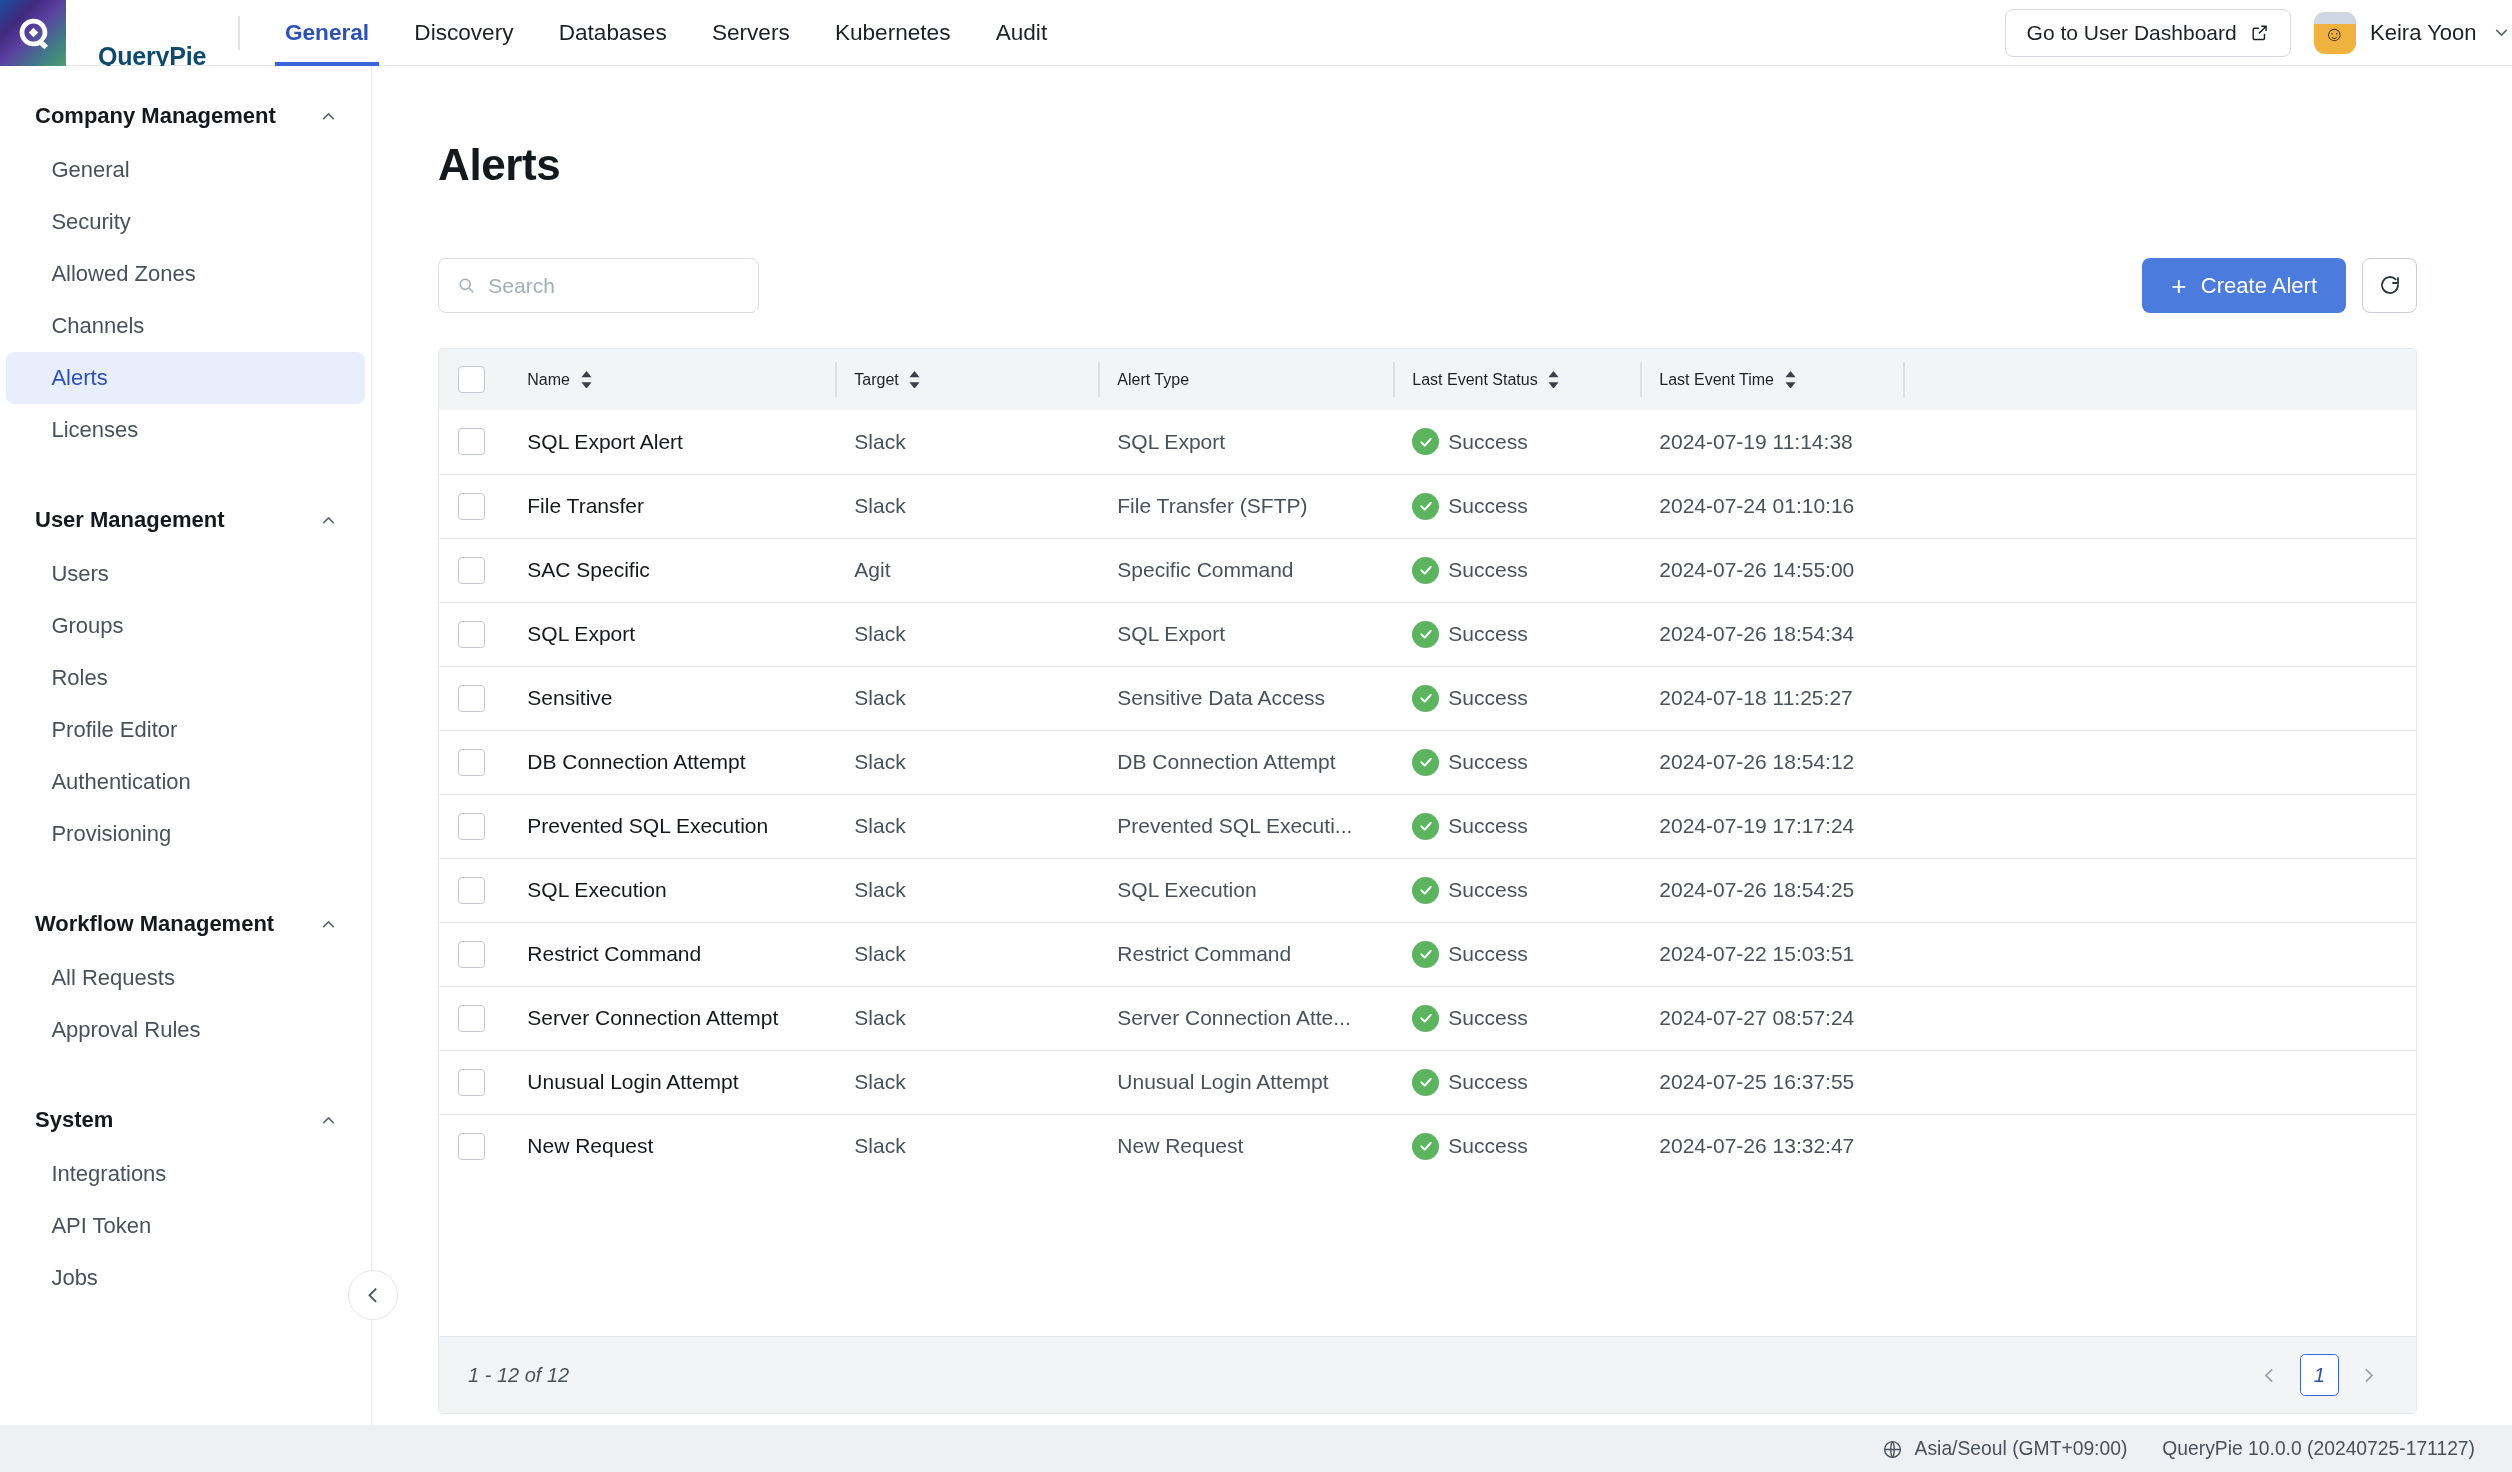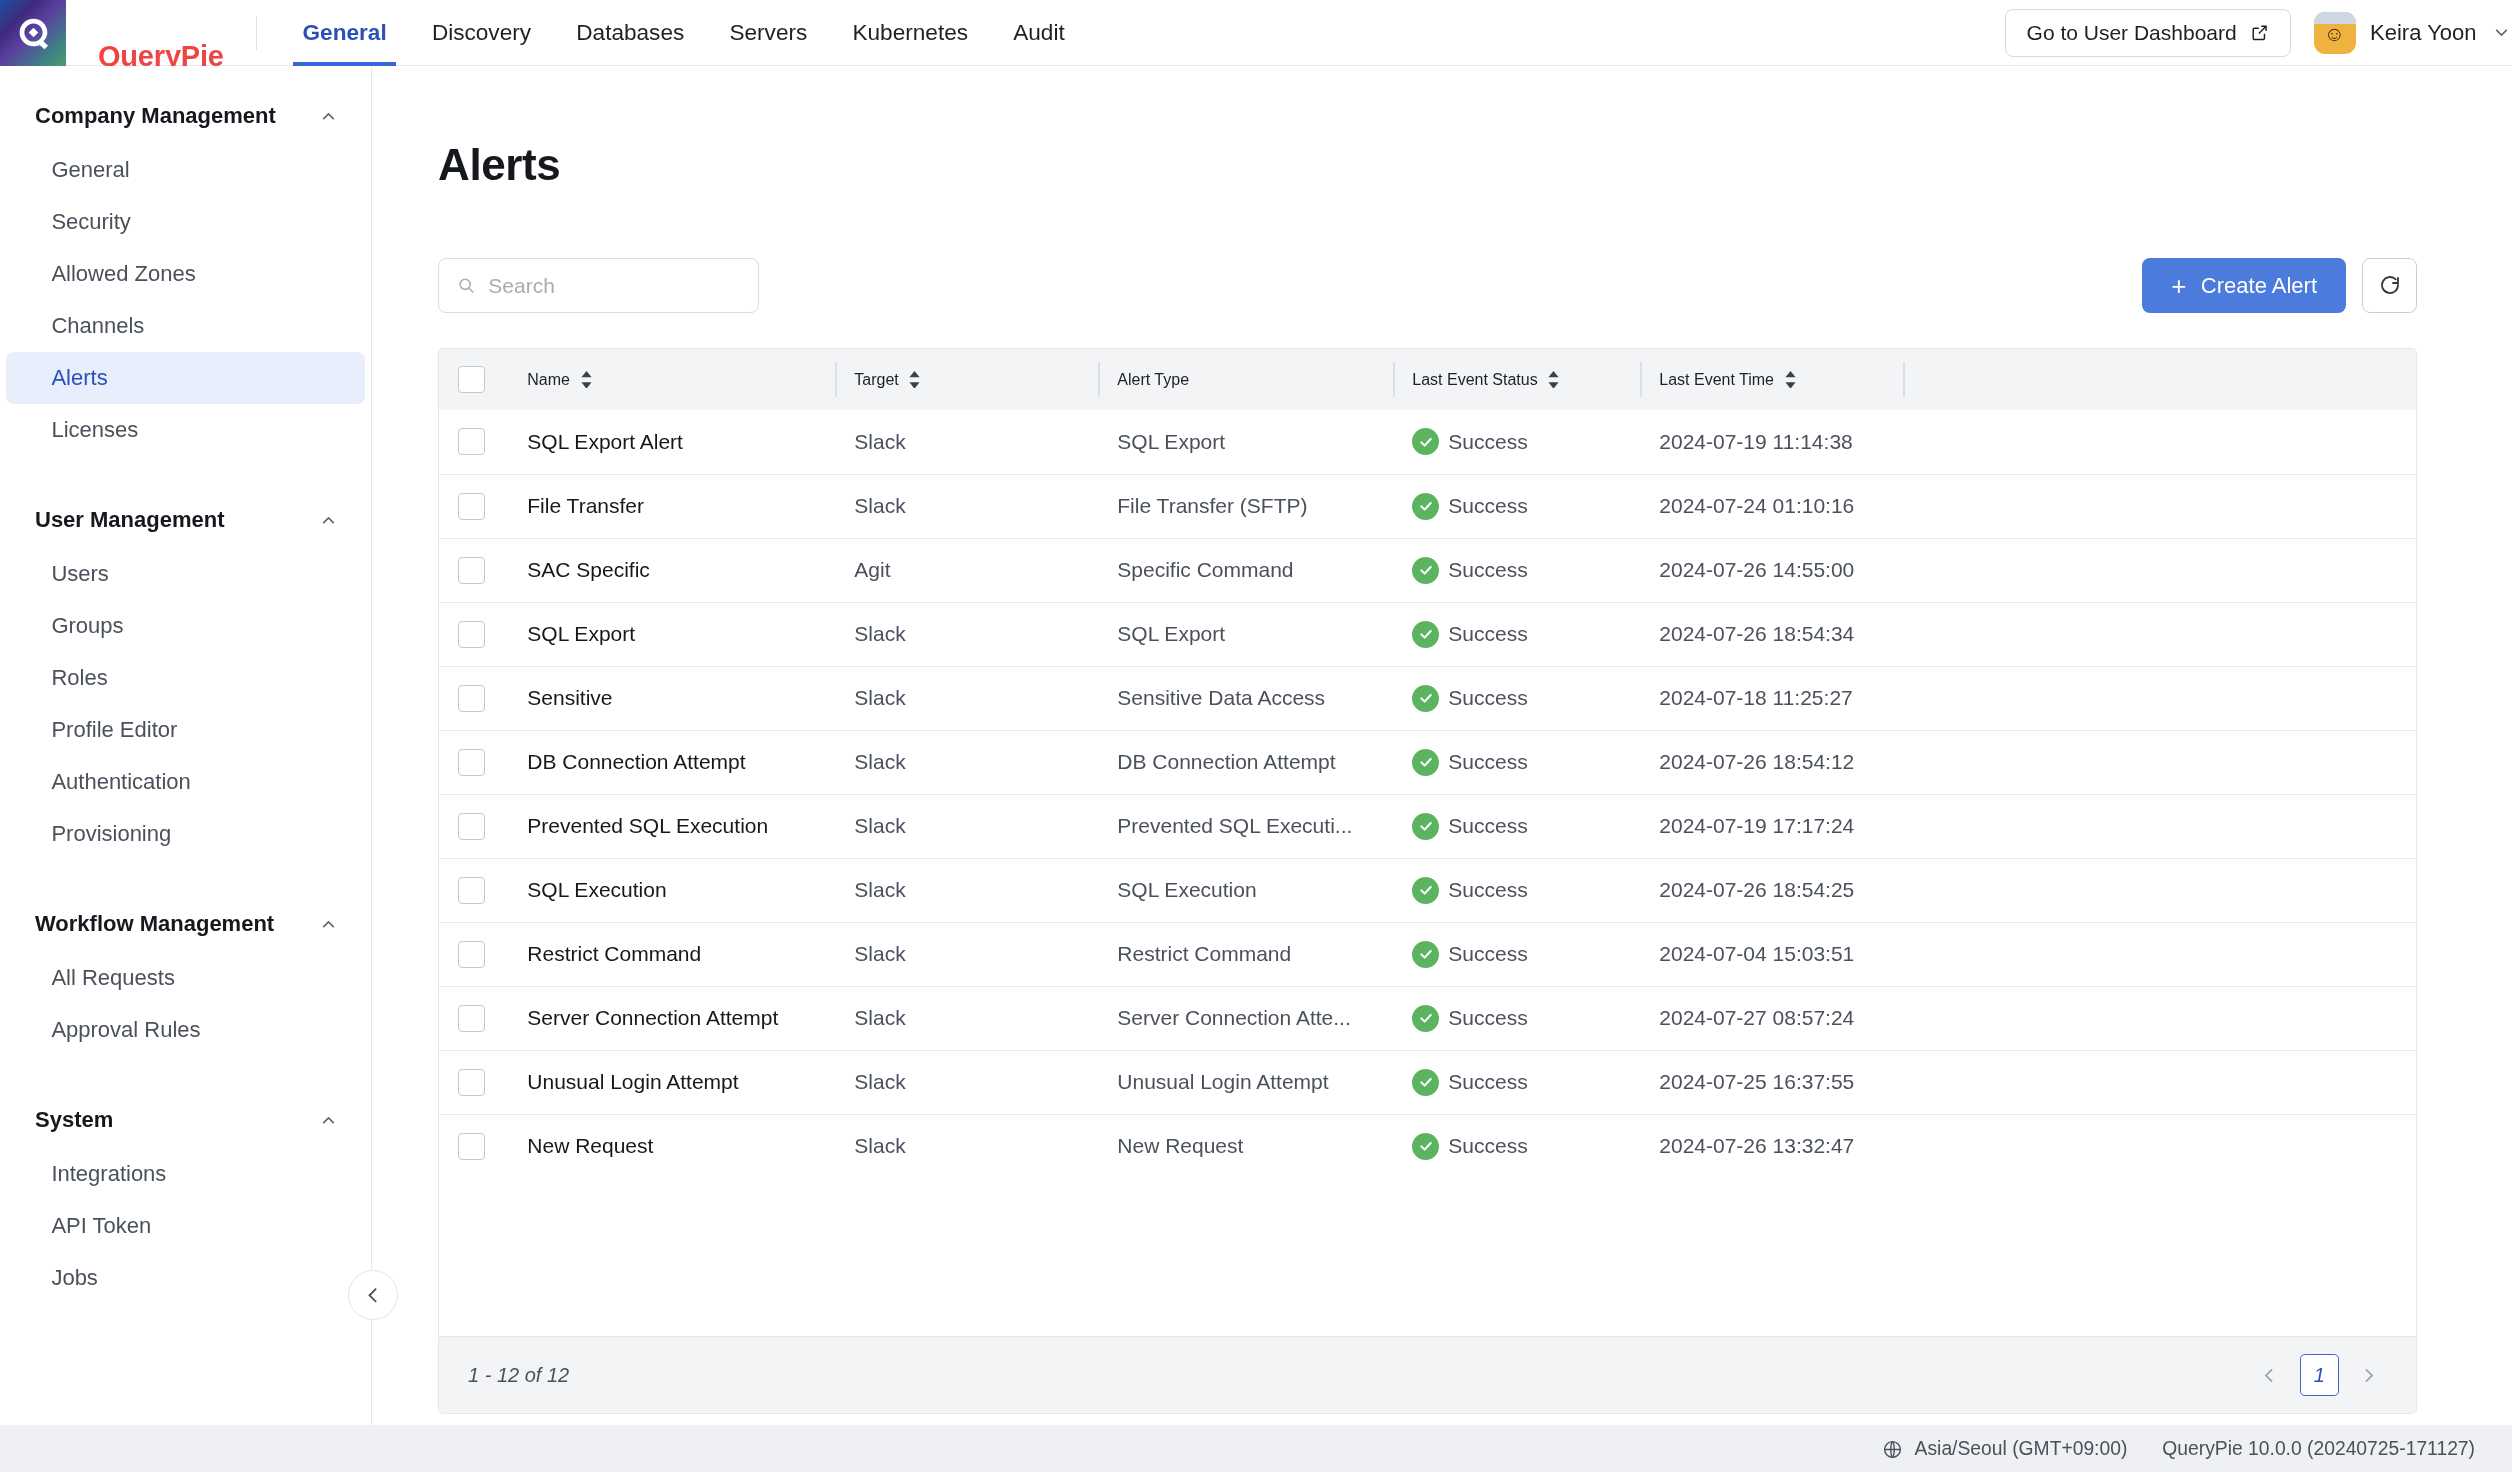--- a/index.html
+++ b/index.html
@@ -19,21 +19,21 @@
     border-bottom: 1.6px solid #e6e8ec;
     position: relative;
   }
   .logo-tile {
     width: 66px; height: 66px; flex: 0 0 66px;
     background: linear-gradient(135deg,#1b4fa0 0%,#3f2a7e 28%,#5b3fa0 48%,#3e7f86 78%,#4f9e6e 100%);
     display: flex; align-items: center; justify-content: center;
   }
   .logo-mark { width: 35px; height: 35px; }
   .brand {
-    font-size: 29px; font-weight: 700; color: #ef4444;
+    font-size: 25px; font-weight: 700; color: #0c4a6e;
     margin-left: 32px; letter-spacing: -0.2px; margin-top: 48px;
   }
   .brand-divider { width: 1.6px; height: 34px; background: #dfe2e7; margin-left: 32px; }
   .nav { display: flex; align-items: stretch; height: 66px; margin-left: 22.6px; }
   .nav-item {
     display: flex; align-items: center; padding: 0 22.6px;
     font-size: 22.6px; color: #1d2127; position: relative; cursor: pointer;
     white-space: nowrap;
   }
   .nav-item.active { color: #2b50b8; font-weight: 700; }
@@ -574,21 +574,21 @@
                 <td>
                   <div class="status-cell">
                     <span class="ok-dot">
                       <svg viewBox="0 0 24 24" fill="none" stroke="#ffffff" stroke-width="3" stroke-linecap="round" stroke-linejoin="round">
                         <path d="M5 12.5l5 5 9-10"></path>
                       </svg>
                     </span>
                     <span>Success</span>
                   </div>
                 </td>
-                <td>2024-07-04 15:03:51</td>
+                <td>2024-07-22 15:03:51</td>
                 <td></td>
               </tr>
               <tr>
                 <td>
                   <span class="chk"></span>
                 </td>
                 <td class="name-cell">Server Connection Attempt</td>
                 <td>Slack</td>
                 <td>
                   <div class="cell-trunc">Server Connection Atte...</div>

